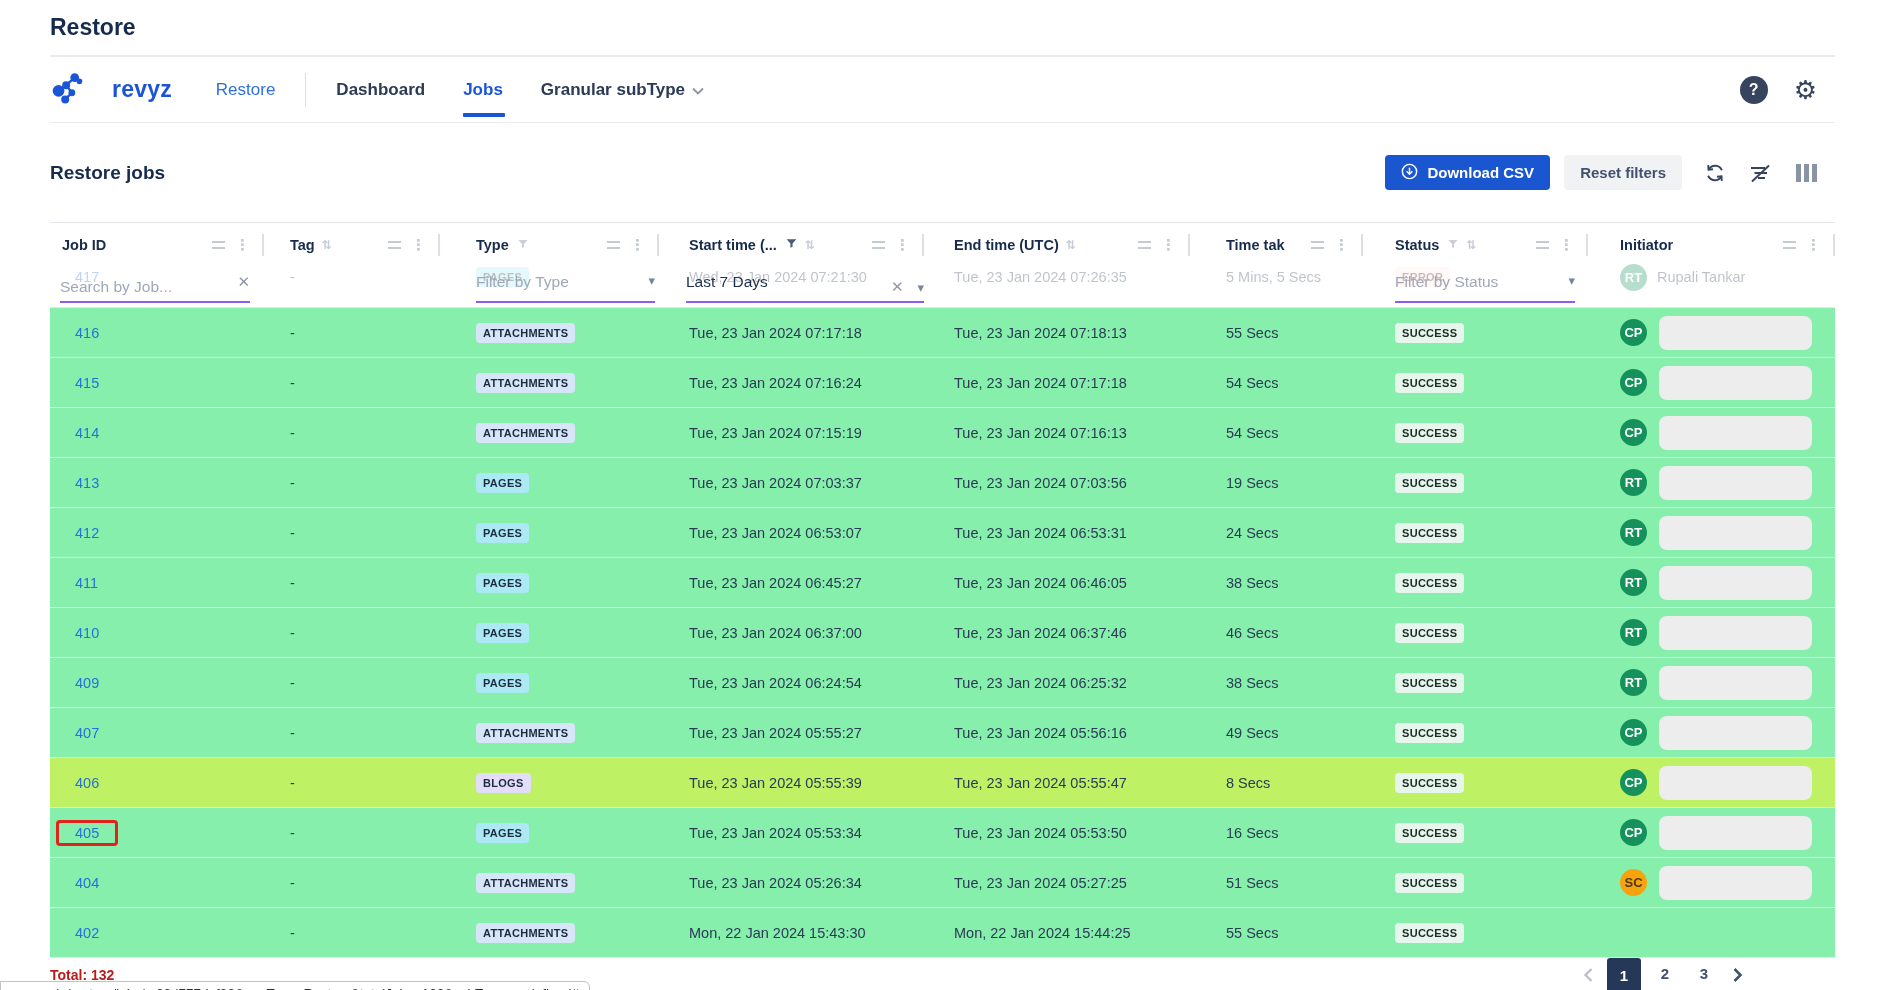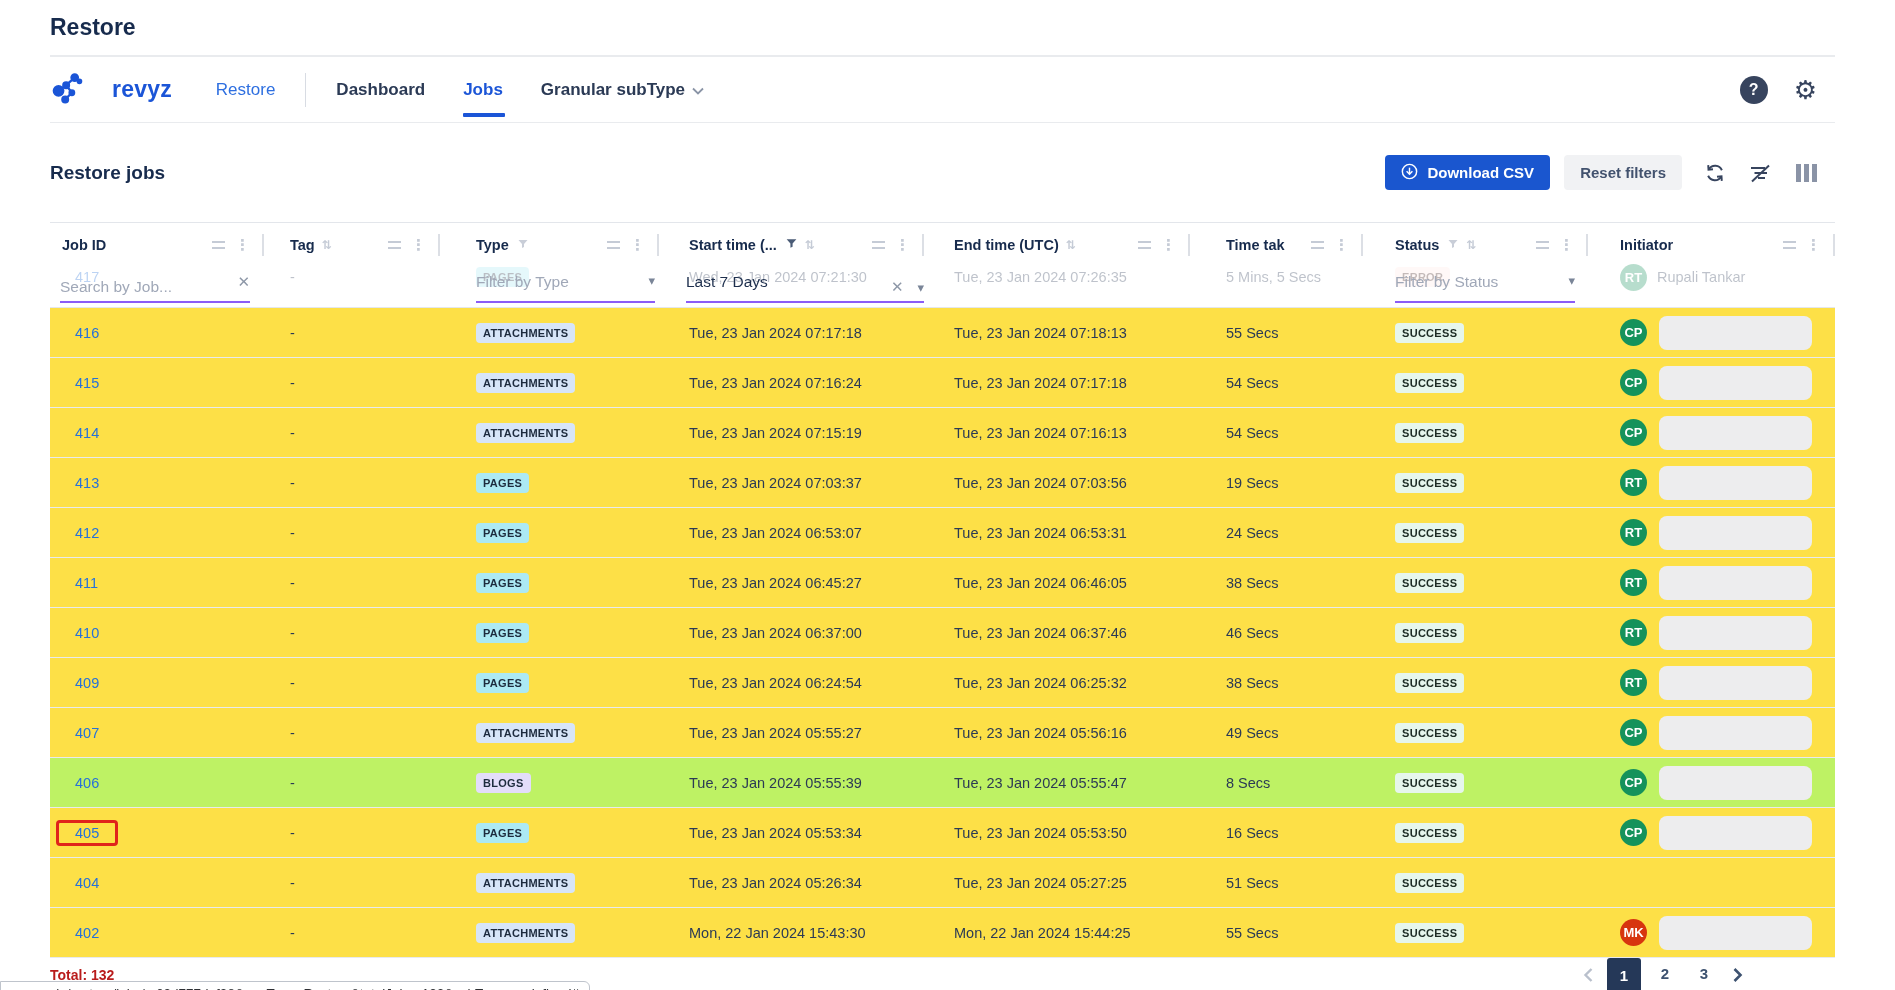--- a/index.html
+++ b/index.html
@@ -73,21 +73,21 @@
   .fctl input { border:none; outline:none; width:120px; font-size:15.5px; color:#2b3a55;
                 font-family:"Liberation Sans", sans-serif; background:transparent; }
   .fctl input::placeholder { color:#a0a8b8; }
   .placeholder { color:#a0a8b8; }
   .fvalue { color:#1e2f4d; }
   .x-icon { color:#8e98a8; font-size:15px; cursor:pointer; font-family:"DejaVu Sans", sans-serif; }
   .caret-icon { color:#7a8598; font-size:13px; cursor:pointer; font-family:"DejaVu Sans", sans-serif; }
   .fgroup { display:flex; align-items:center; gap:14px; }
 
   
-  .trow { height:50px; align-items:center; border-bottom:1px solid #e8eaee; background:#fde047; }
+  .trow { height:50px; align-items:center; border-bottom:1px solid #e8eaee; background:#86efac; }
   .trow.hl { background:#bef264; }
   .td { display:flex; align-items:center; font-size:14.5px; color:#2b3a55; white-space:nowrap; }
   .joblink { color:#2671d9; cursor:pointer; }
   .annot { border:3px solid #e0241b; border-radius:4px; padding:2px 16px; margin-left:-19px; }
   .badge { font-size:11px; font-weight:700; letter-spacing:.3px; color:#1d2b3e;
            padding:4px 7px; border-radius:4px; }
   .avatar { width:27px; height:27px; border-radius:50%; display:flex; align-items:center;
             justify-content:center; font-size:13px; font-weight:700; color:#fff; flex:0 0 27px; }
   .skeleton { width:153px; height:34px; background:#ededee; border-radius:8px; margin-left:12px; }
   .ghost-name { font-size:14.5px; color:#2b3a55; margin-left:10px; }
@@ -557,38 +557,38 @@
           <div class="td p2">-</div>
           <div class="td p3">
             <span class="badge" style="background: rgb(215, 229, 248);">ATTACHMENTS</span>
           </div>
           <div class="td p4">Tue, 23 Jan 2024 05:26:34</div>
           <div class="td p5">Tue, 23 Jan 2024 05:27:25</div>
           <div class="td p6">51 Secs</div>
           <div class="td p7">
             <span class="badge" style="background: rgb(230, 246, 236); color: rgb(28, 43, 36);">SUCCESS</span>
           </div>
+          <div class="td p8">
+            <span class="avatar" style="background: rgb(248, 163, 14); color: rgb(77, 58, 8);">SC</span>
+            <span class="skeleton"></span>
+          </div>
         </div>
         <div class="grid trow">
           <div class="td d1">
             <span class="joblink">402</span>
           </div>
           <div class="td p2">-</div>
           <div class="td p3">
             <span class="badge" style="background: rgb(215, 229, 248);">ATTACHMENTS</span>
           </div>
           <div class="td p4">Mon, 22 Jan 2024 15:43:30</div>
           <div class="td p5">Mon, 22 Jan 2024 15:44:25</div>
           <div class="td p6">55 Secs</div>
           <div class="td p7">
             <span class="badge" style="background: rgb(230, 246, 236); color: rgb(28, 43, 36);">SUCCESS</span>
-          </div>
-          <div class="td p8">
-            <span class="avatar" style="background: rgb(215, 53, 15); color: rgb(255, 255, 255);">MK</span>
-            <span class="skeleton"></span>
           </div>
         </div>
       </div>
   </div>
 
   <div class="footer">
     <span class="total">Total: 132</span>
     <div class="pagination">
       <span class="pchev">
         <svg width="11" height="16" viewBox="0 0 11 16">

